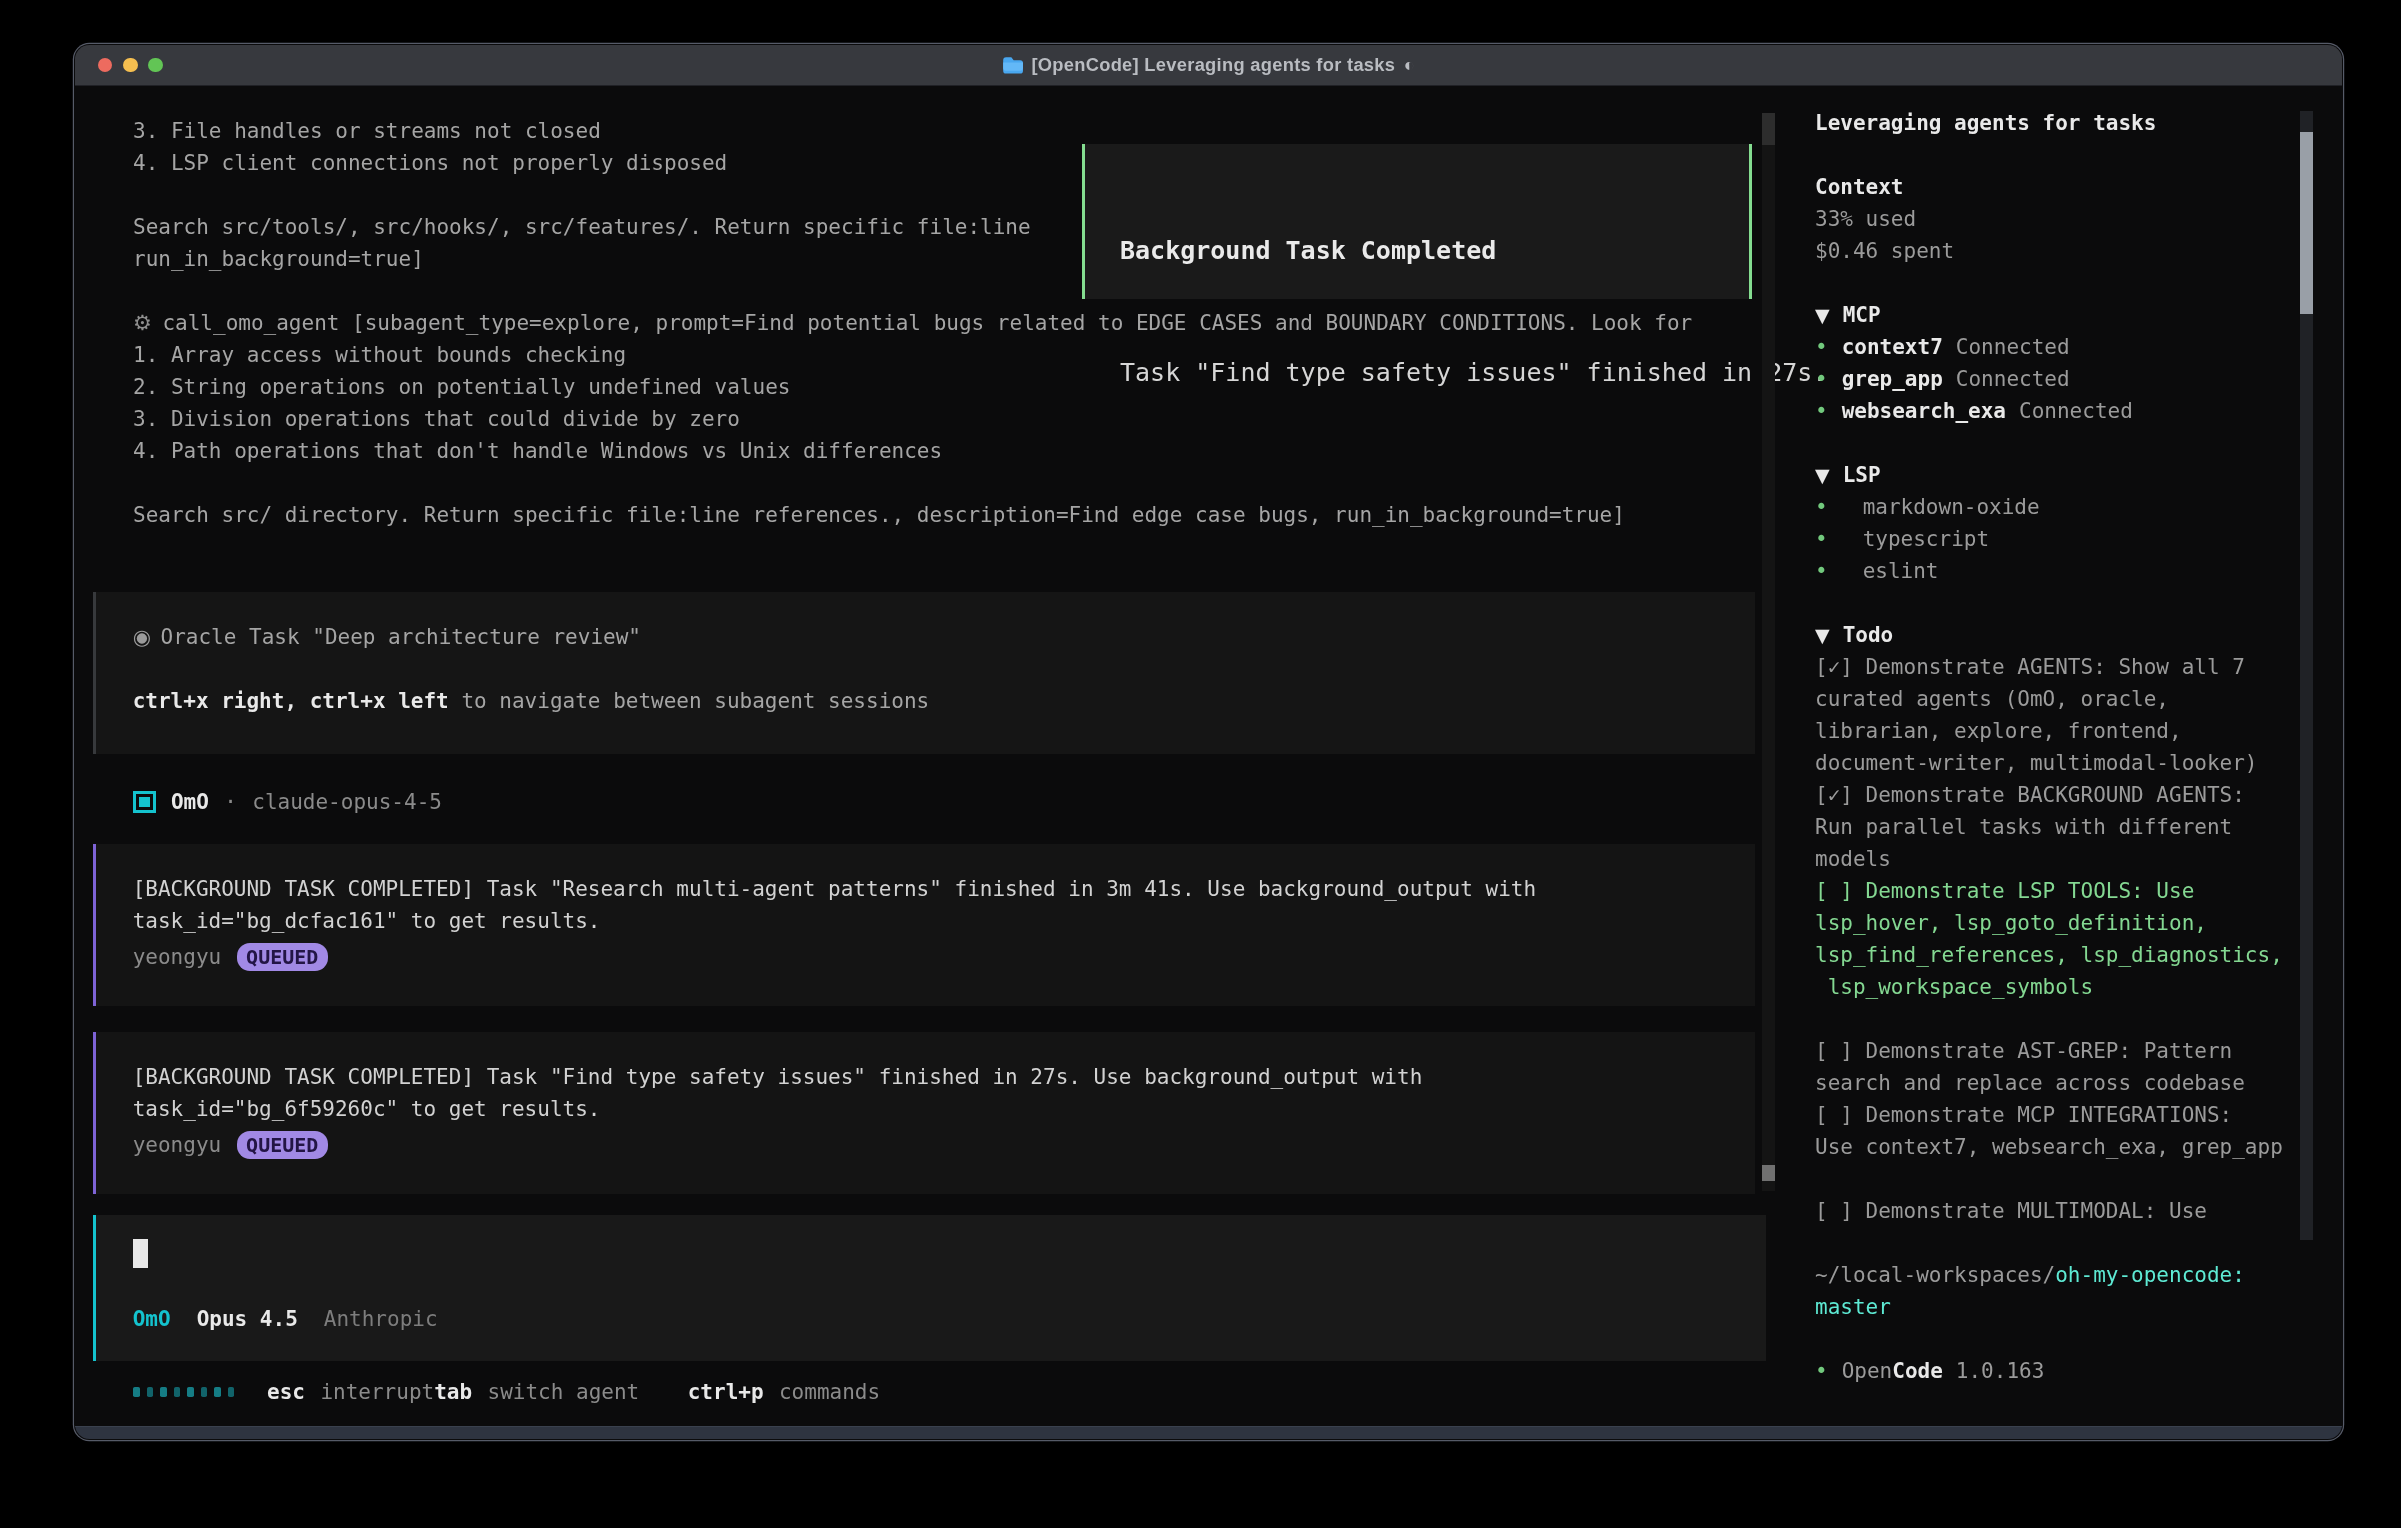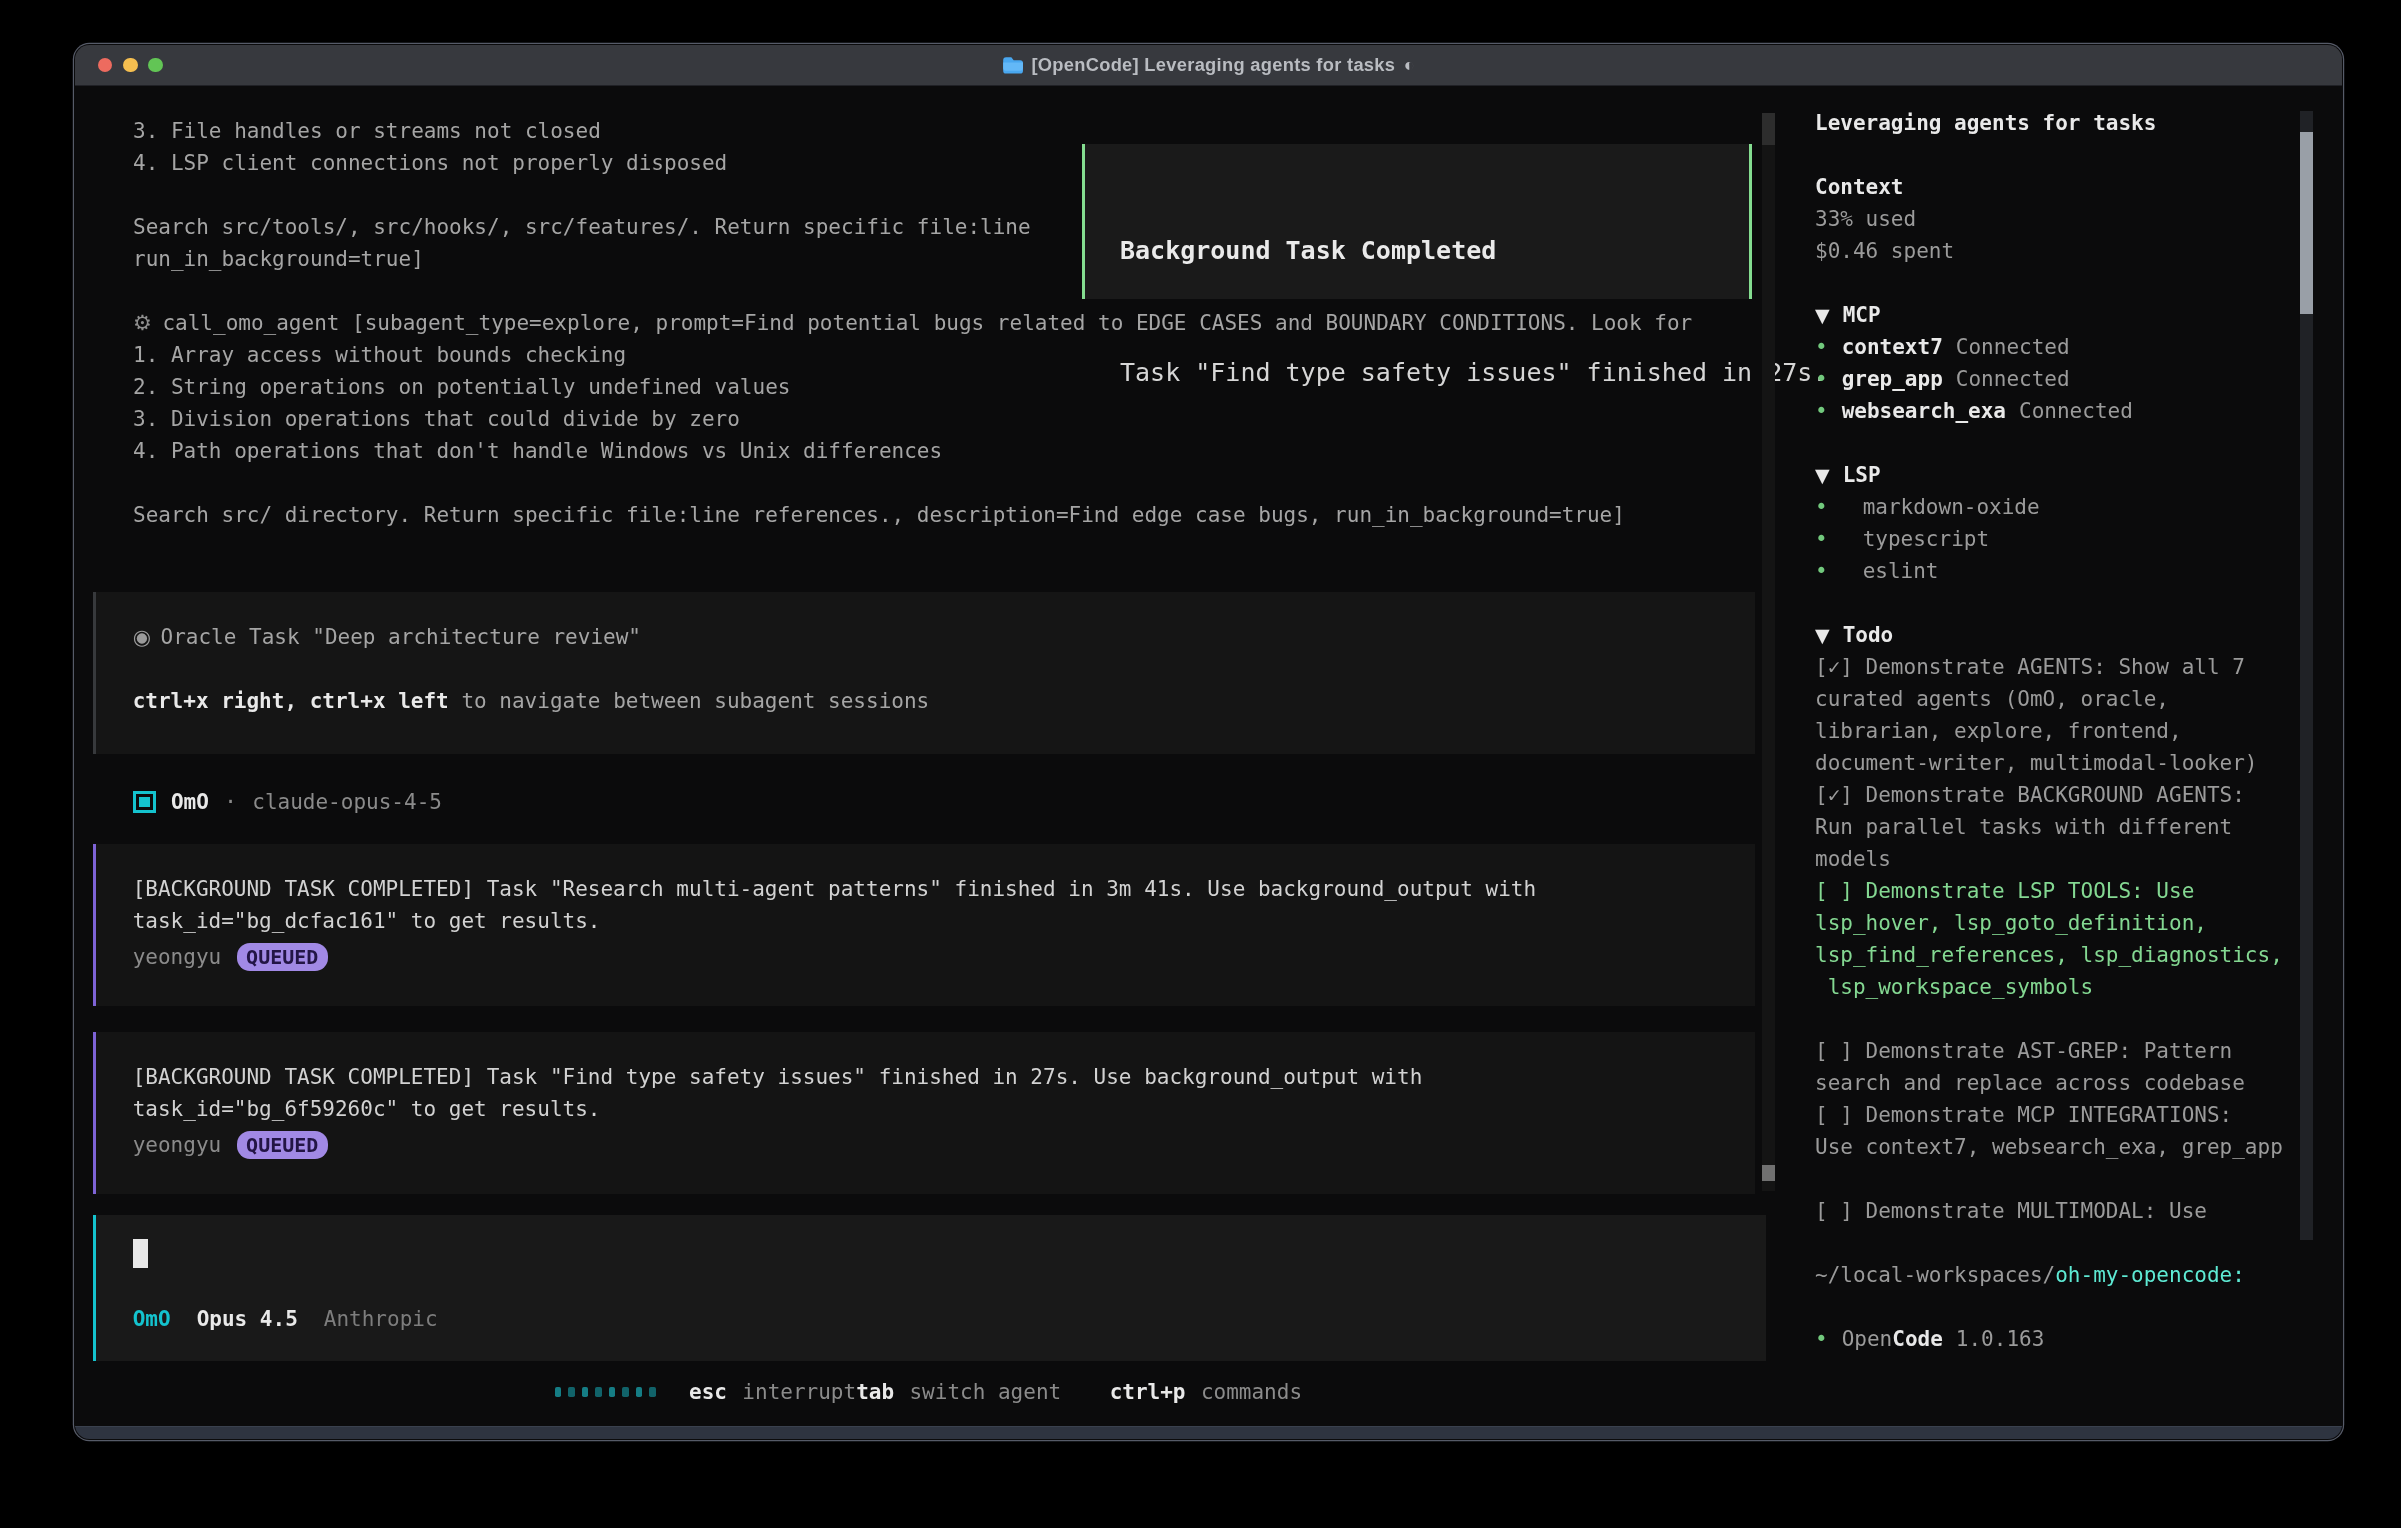--- a/index.html
+++ b/index.html
@@ -62,21 +62,21 @@
   }
 
   .input-box { margin: 21px 0 0 17.7px; width: 1673px; background: #191919; border-left: 3.5px solid #14c3ce; padding: 23.6px 0 26px 37px; }
   .cursor-block { display: inline-block; width: 15.4px; height: 29.5px; background: #e8e8e8; vertical-align: middle; }
   .model-line { display: flex; gap: 26px; height: 32px; align-items: center; }
   .agent-name-teal { color: #14c3ce; font-weight: bold; }
   .provider-dim { color: #7d7d7d; }
 
   .status-bar {
     position: absolute; left: 58px; right: 53px; bottom: 22.5px;
-    display: flex; justify-content: center; align-items: center; font-size: 21px;
+    display: flex; justify-content: flex-start; align-items: center; font-size: 21px;
   }
   .sb-left, .sb-right { display: flex; align-items: center; gap: 15.4px; }
   .spinner { display: flex; gap: 7px; margin-right: 17.7px; align-items: center; }
   .sdot { width: 6.5px; height: 10px; border-radius: 1.8px; background: #157d85; }
   .sdot:nth-child(2n) { background: #11636a; }
   .key { color: #e9e9e9; font-weight: bold; }
   .klabel { color: #8b8b8b; }
   .sb-gap { width: 17.7px; }
 
   .notification {
@@ -281,20 +281,21 @@
           <div class="sline c-gray">[ ] Demonstrate AST-GREP: Pattern</div>
           <div class="sline c-gray">search and replace across codebase</div>
           <div class="sline c-gray">[ ] Demonstrate MCP INTEGRATIONS:</div>
           <div class="sline c-gray">Use context7, websearch_exa, grep_app</div>
           <div class="sline c-gray"></div>
           <div class="sline c-gray">[ ] Demonstrate MULTIMODAL: Use</div>
         </div>
       <div class="sline"></div>
 
       <div class="sline"><span class="path-dim">~/local-workspaces/</span><span class="path-bold">oh-my-opencode:</span></div>
+      <div class="sline path-bold">master</div>
       <div class="sline"></div>
 
       <div class="sline"><span class="bullet">•</span><span class="ver-dim">Open</span><span class="ver-bold">Code</span><span class="ver-num">1.0.163</span></div>
 
       <div class="side-scroll">
         <div class="ss-thumb"></div>
       </div>
     </div>
   </div>
 

